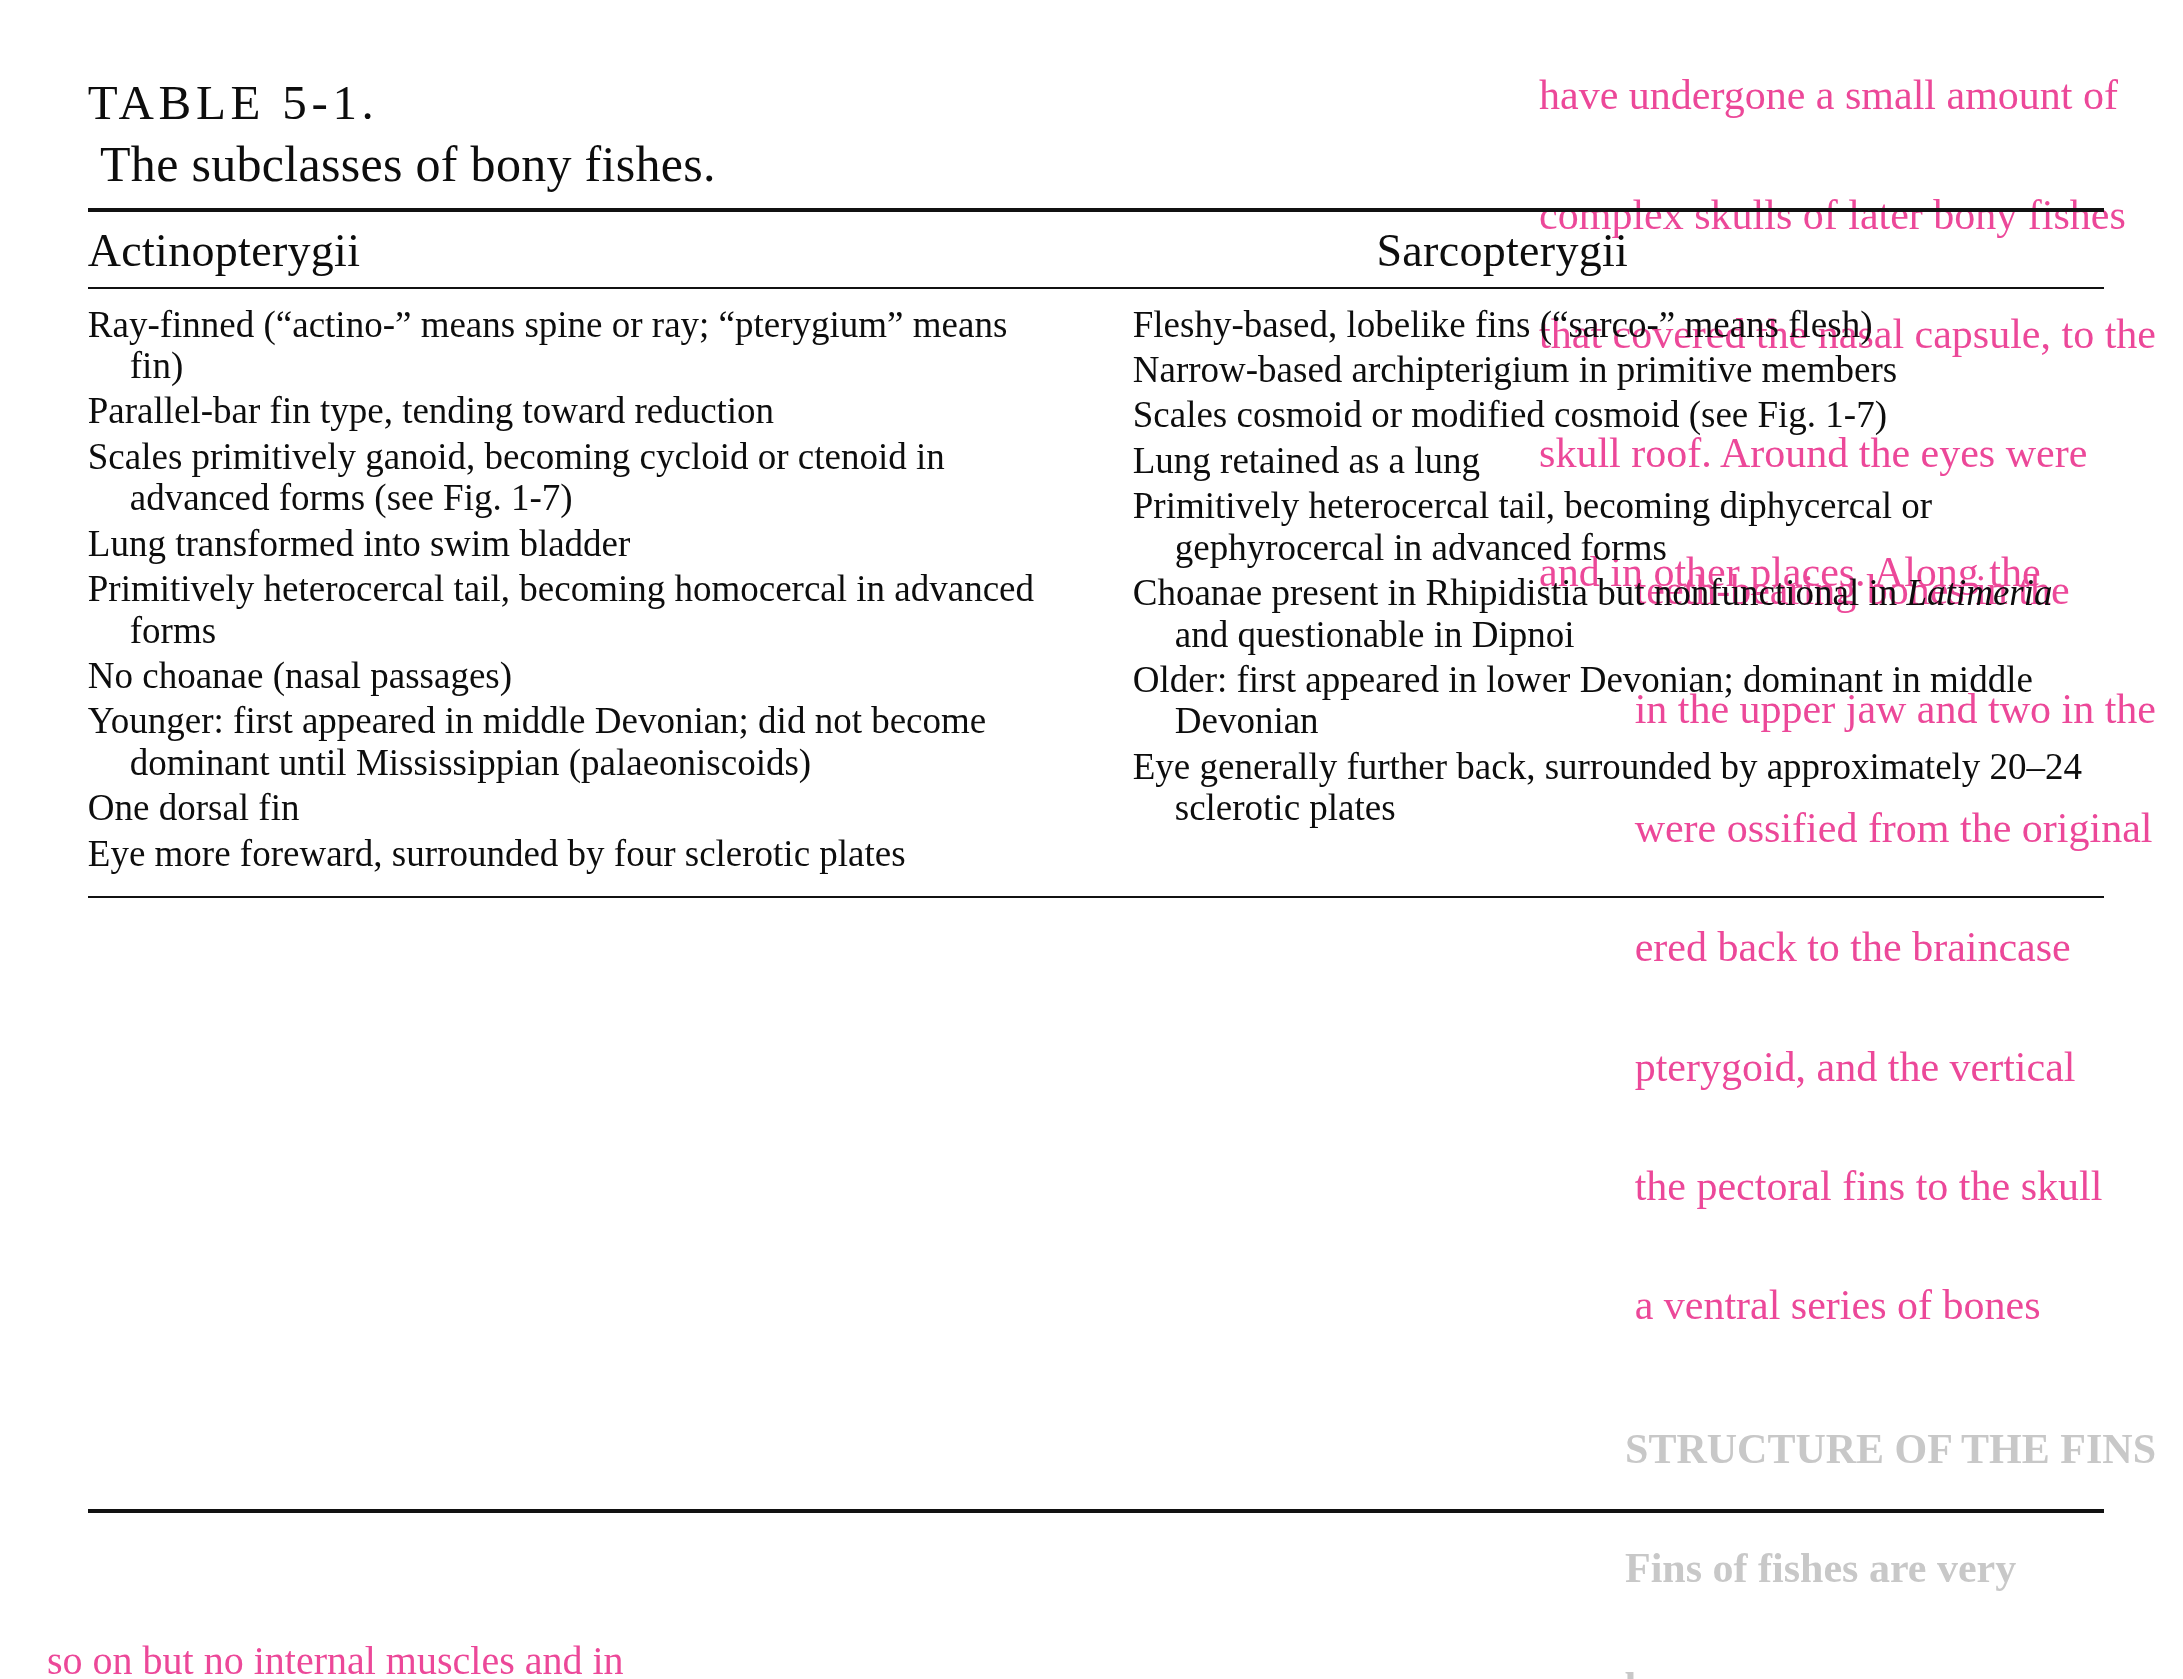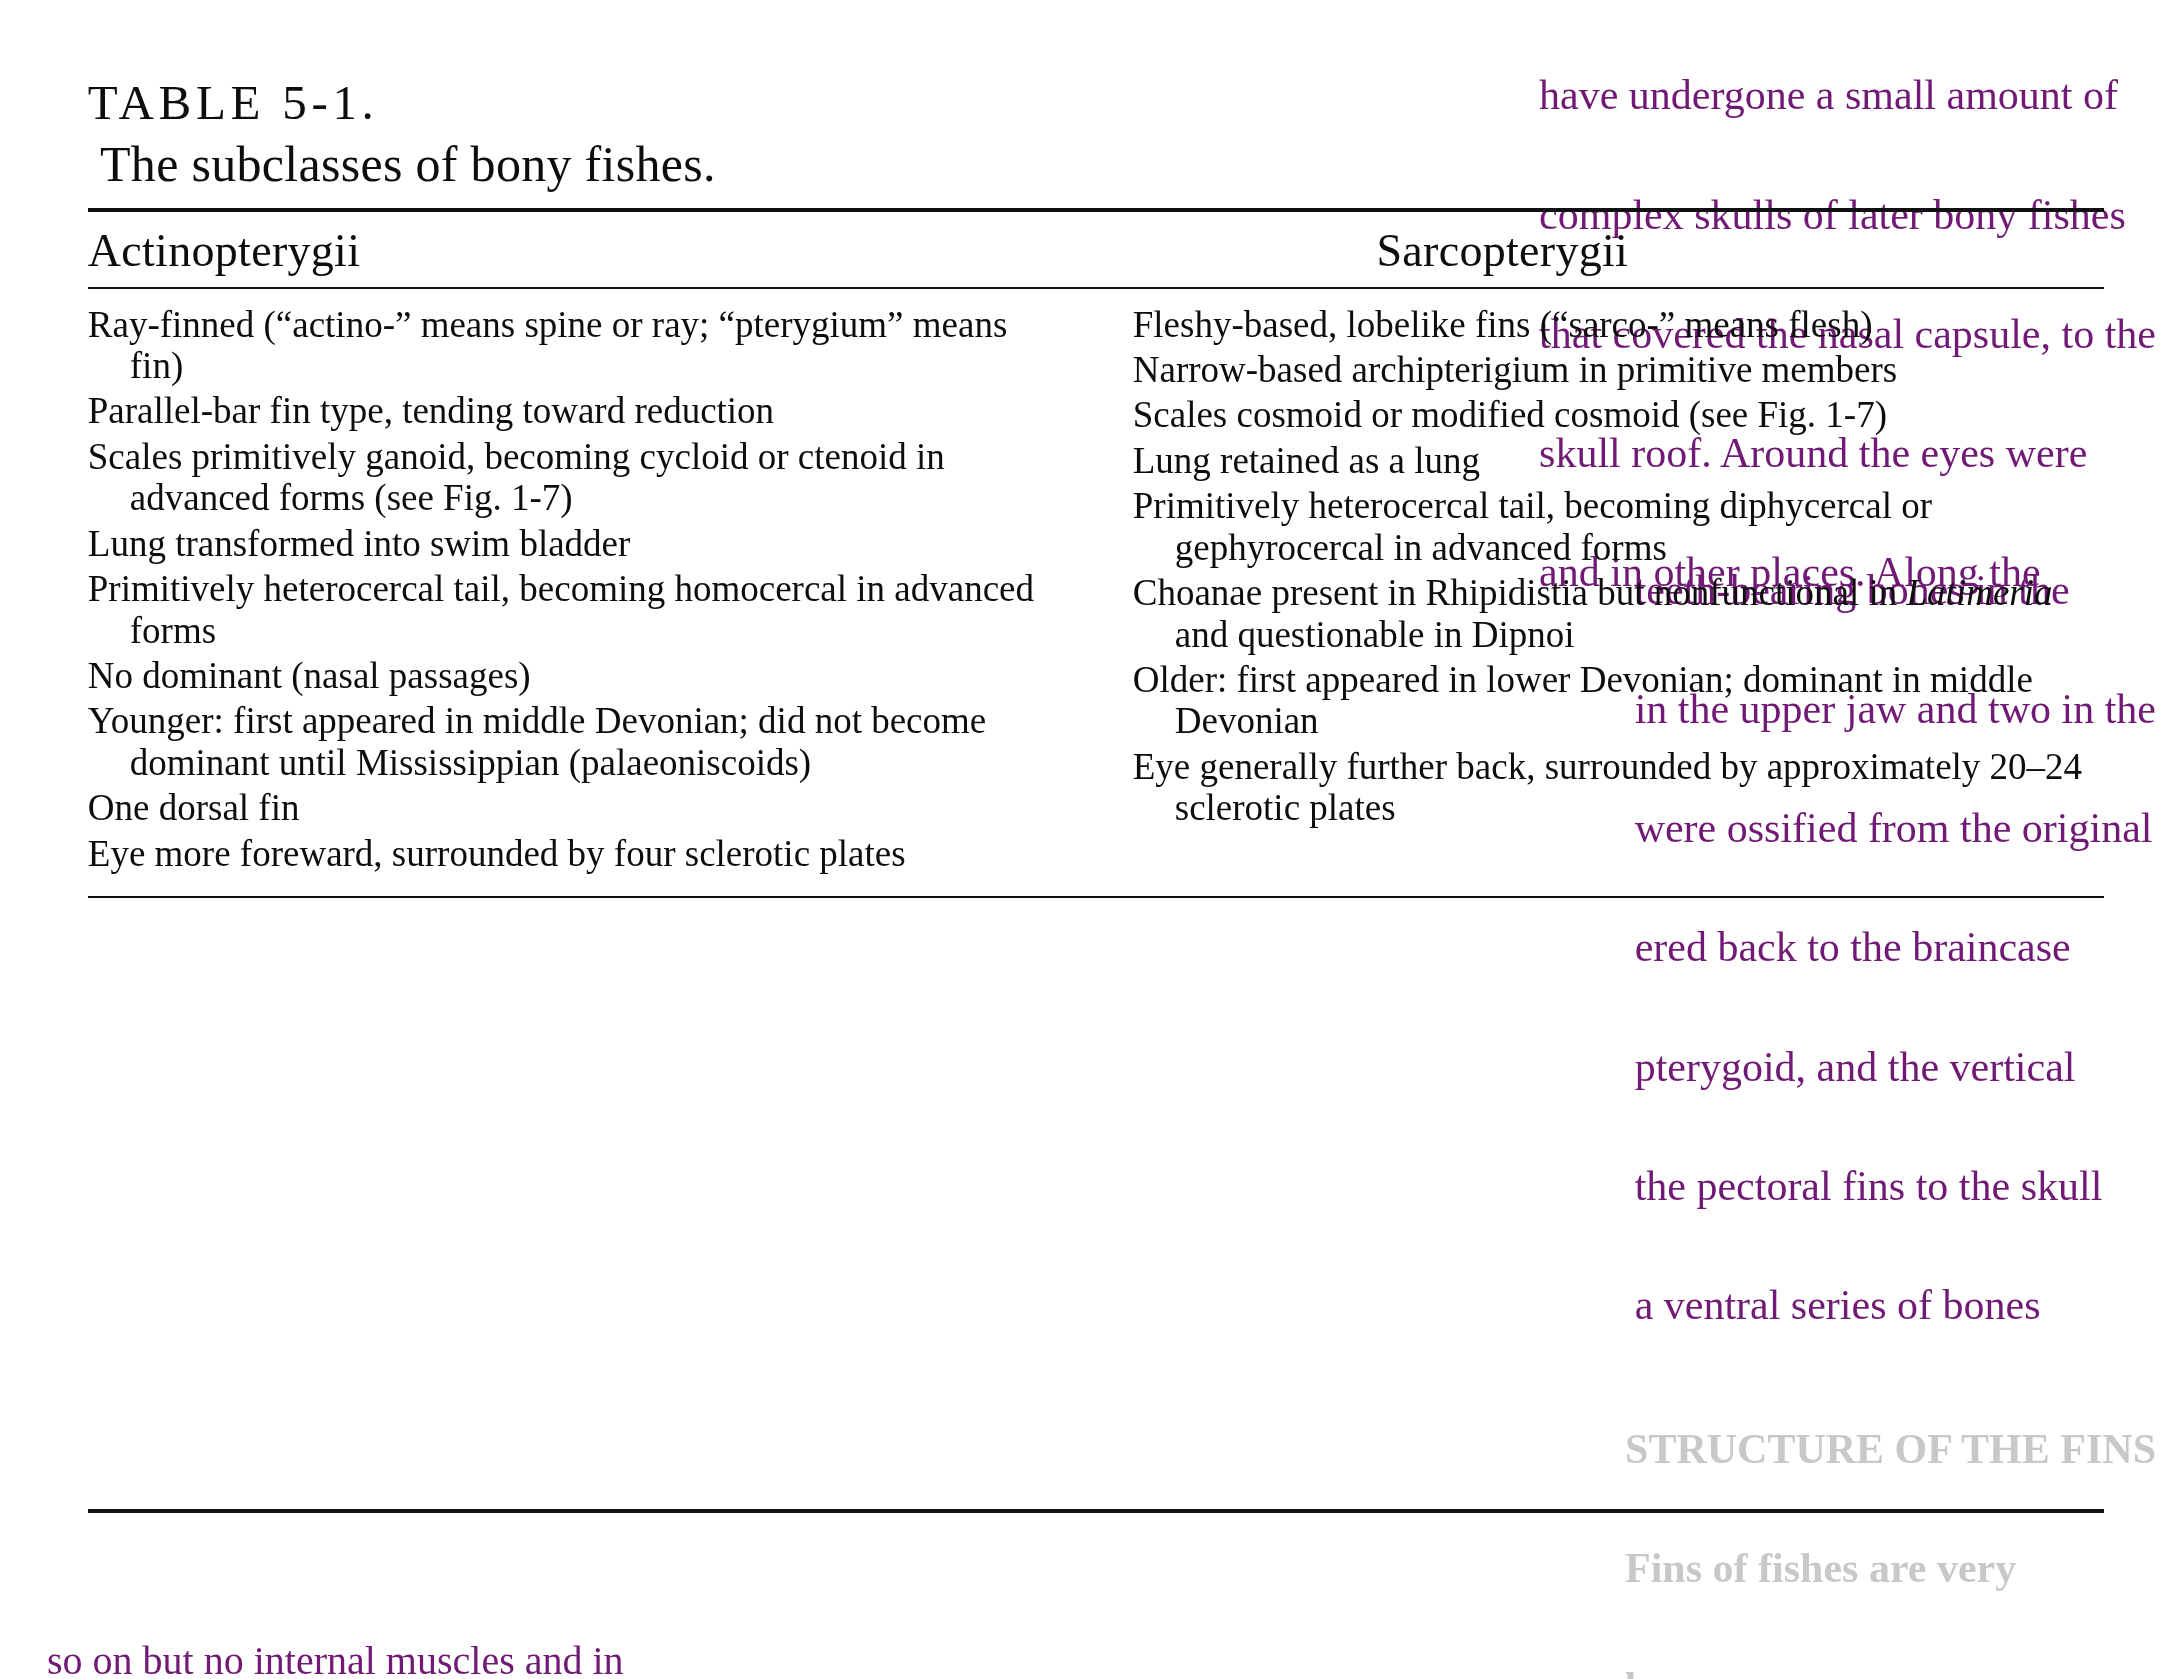--- a/index.html
+++ b/index.html
@@ -12,21 +12,21 @@
     height: 1679px;
     position: relative;
     overflow: hidden;
     font-family: "Liberation Serif", serif;
     color: #0d0d0d;
   }
 
   
   .bleed {
     position: absolute;
-    color: #701a75;
+    color: #ec4899;
     font-family: "Liberation Serif", serif;
     font-size: 42px;
     line-height: 1.42;
     white-space: pre;
     pointer-events: none;
     user-select: none;
   }
   .bleed.right {
     right: 27px;
     text-align: left;
@@ -155,21 +155,21 @@
   <div class="rule-thin"></div>
 
   <div class="body-row">
     <div class="col left">
       <ul class="items">
         <li>Ray-finned (“actino-” means spine or ray; “pterygium” means fin)</li>
         <li>Parallel-bar fin type, tending toward reduction</li>
         <li>Scales primitively ganoid, becoming cycloid or ctenoid in advanced forms (see Fig. 1-7)</li>
         <li>Lung transformed into swim bladder</li>
         <li>Primitively heterocercal tail, becoming homocercal in advanced forms</li>
-        <li>No dominant (nasal passages)</li>
+        <li>No choanae (nasal passages)</li>
         <li>Younger: first appeared in middle Devonian; did not become dominant until Mississippian (palaeoniscoids)</li>
         <li>One dorsal fin</li>
         <li>Eye more foreward, surrounded by four sclerotic plates</li>
       </ul>
     </div>
     <div class="col right">
       <ul class="items">
         <li>Fleshy-based, lobelike fins (“sarco-” means flesh)</li>
         <li>Narrow-based archipterigium in primitive members</li>
         <li>Scales cosmoid or modified cosmoid (see Fig. 1-7)</li>

